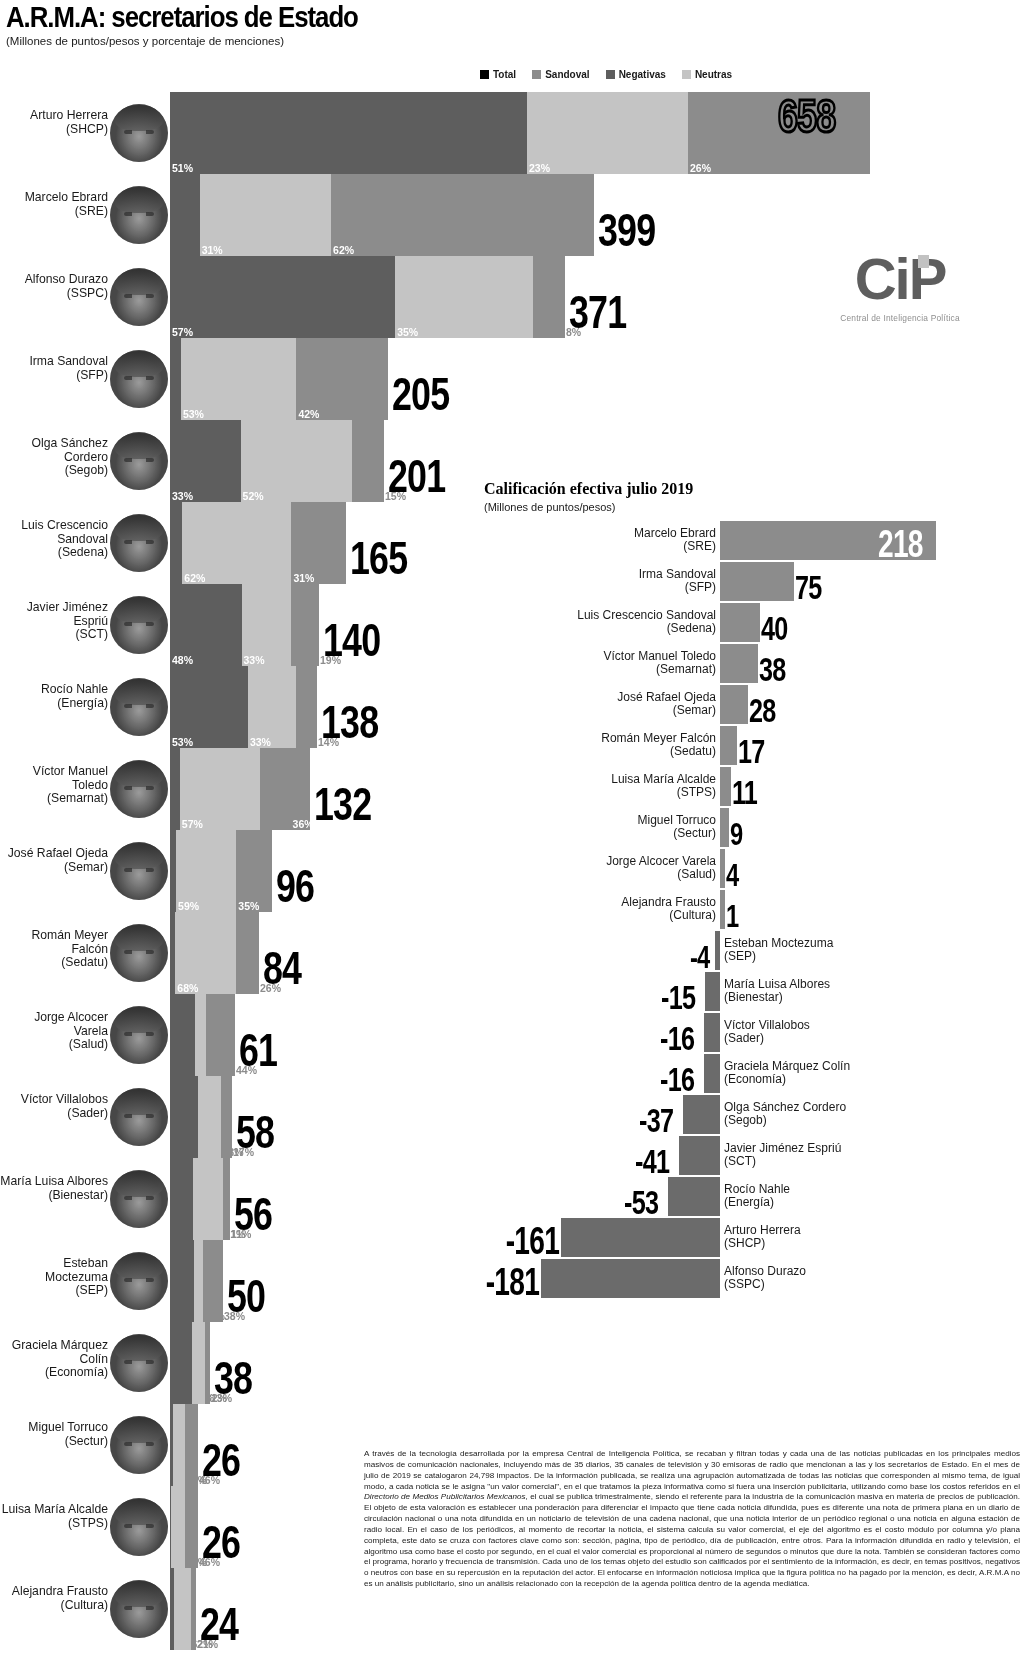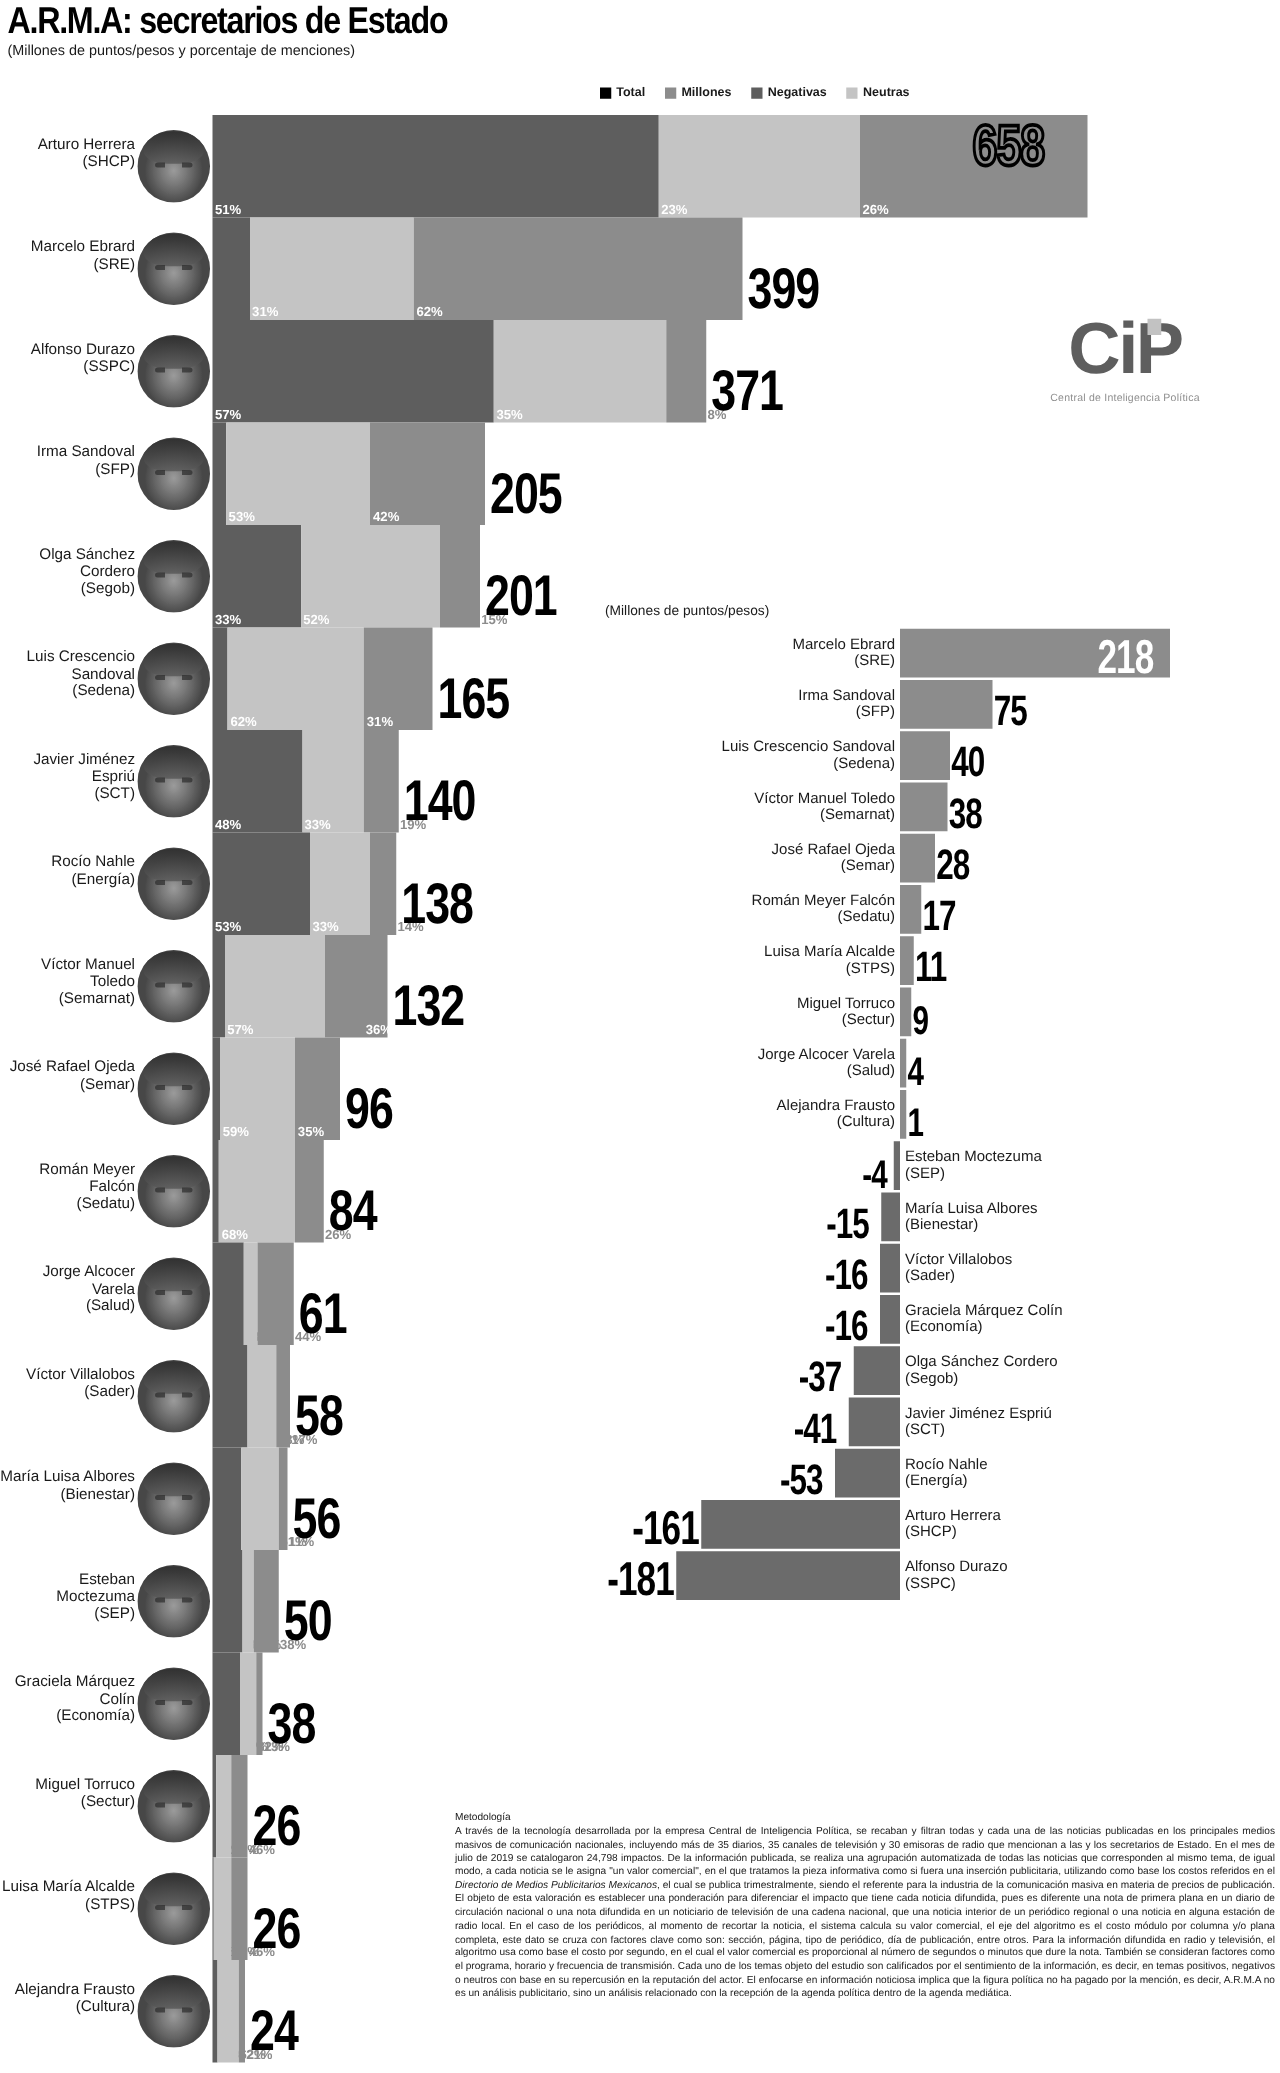--- a/index.html
+++ b/index.html
@@ -151,21 +151,21 @@
   <div id="sub-note">(Millones de puntos/pesos y porcentaje de menciones)</div>
 </div>
 
 <div id="legend">
     <div class="legend-item">
       <span class="legend-swatch" style="background: rgb(0, 0, 0);"></span>
       <span>Total</span>
     </div>
     <div class="legend-item">
       <span class="legend-swatch" style="background: rgb(140, 140, 140);"></span>
-      <span>Millones</span>
+      <span>Sandoval</span>
     </div>
     <div class="legend-item">
       <span class="legend-swatch" style="background: rgb(94, 94, 94);"></span>
       <span>Negativas</span>
     </div>
     <div class="legend-item">
       <span class="legend-swatch" style="background: rgb(196, 196, 196);"></span>
       <span>Neutras</span>
     </div>
   </div>
@@ -554,20 +554,21 @@
   </div>
 
 <div id="cip-logo">
   <div id="cip-mark">CiP
     <span id="cip-dot"></span>
   </div>
   <div id="cip-tag">Central de Inteligencia Política</div>
 </div>
 
 <div id="efectiva">
+  <div id="ef-title">Calificación efectiva julio 2019</div>
   <div id="ef-note">(Millones de puntos/pesos)</div>
   <div id="ef-rows">
       <div class="erow" style="height: 41px;">
         <div class="ebar" style="height: 39px; left: 236px; width: 215.82px;"></div>
         <div class="erow-label right-of-axis" style="top: 5.5px; right: 308px; width: 230px;">
           <div>Marcelo Ebrard</div>
           <div>(SRE)</div>
         </div>
         <div class="eval inside" style="font-size: 38px; bottom: -1px; left: 393.82px; transform-origin: left center;">218</div>
       </div>
@@ -712,15 +713,14 @@
         <div class="erow-label left-of-axis" style="top: 5.5px; left: 240px; width: 250px;">
           <div>Alfonso Durazo</div>
           <div>(SSPC)</div>
         </div>
         <div class="eval outside-left" style="font-size: 38px; bottom: -1px; left: -17.19px;">-181</div>
       </div>
     </div>
 </div>
 
 <div id="methodology">
-  <div id="meth-title">Metodología</div>
   <div id="meth-body">A través de la tecnología desarrollada por la empresa Central de Inteligencia Política, se recaban y filtran todas y cada una de las noticias publicadas en los principales medios masivos de comunicación nacionales, incluyendo más de 35 diarios, 35 canales de televisión y 30 emisoras de radio que mencionan a las y los secretarios de Estado. En el mes de julio de 2019 se catalogaron 24,798 impactos. De la información publicada, se realiza una agrupación automatizada de todas las noticias que corresponden al mismo tema, de igual modo, a cada noticia se le asigna "un valor comercial", en el que tratamos la pieza informativa como si fuera una inserción publicitaria, utilizando como base los costos referidos en el <em>Directorio de Medios Publicitarios Mexicanos</em>, el cual se publica trimestralmente, siendo el referente para la industria de la comunicación masiva en materia de precios de publicación. El objeto de esta valoración es establecer una ponderación para diferenciar el impacto que tiene cada noticia difundida, pues es diferente una nota de primera plana en un diario de circulación nacional o una nota difundida en un noticiario de televisión de una cadena nacional, que una noticia interior de un periódico regional o una noticia en alguna estación de radio local. En el caso de los periódicos, al momento de recortar la noticia, el sistema calcula su valor comercial, el eje del algoritmo es el costo módulo por columna y/o plana completa, este dato se cruza con factores clave como son: sección, página, tipo de periódico, día de publicación, entre otros. Para la información difundida en radio y televisión, el algoritmo usa como base el costo por segundo, en el cual el valor comercial es proporcional al número de segundos o minutos que dure la nota. También se consideran factores como el programa, horario y frecuencia de transmisión. Cada uno de los temas objeto del estudio son calificados por el sentimiento de la información, es decir, en temas positivos, negativos o neutros con base en su repercusión en la reputación del actor. El enfocarse en información noticiosa implica que la figura política no ha pagado por la mención, es decir, A.R.M.A no es un análisis publicitario, sino un análisis relacionado con la recepción de la agenda política dentro de la agenda mediática.</div>
 </div>
 
 </body></html>

